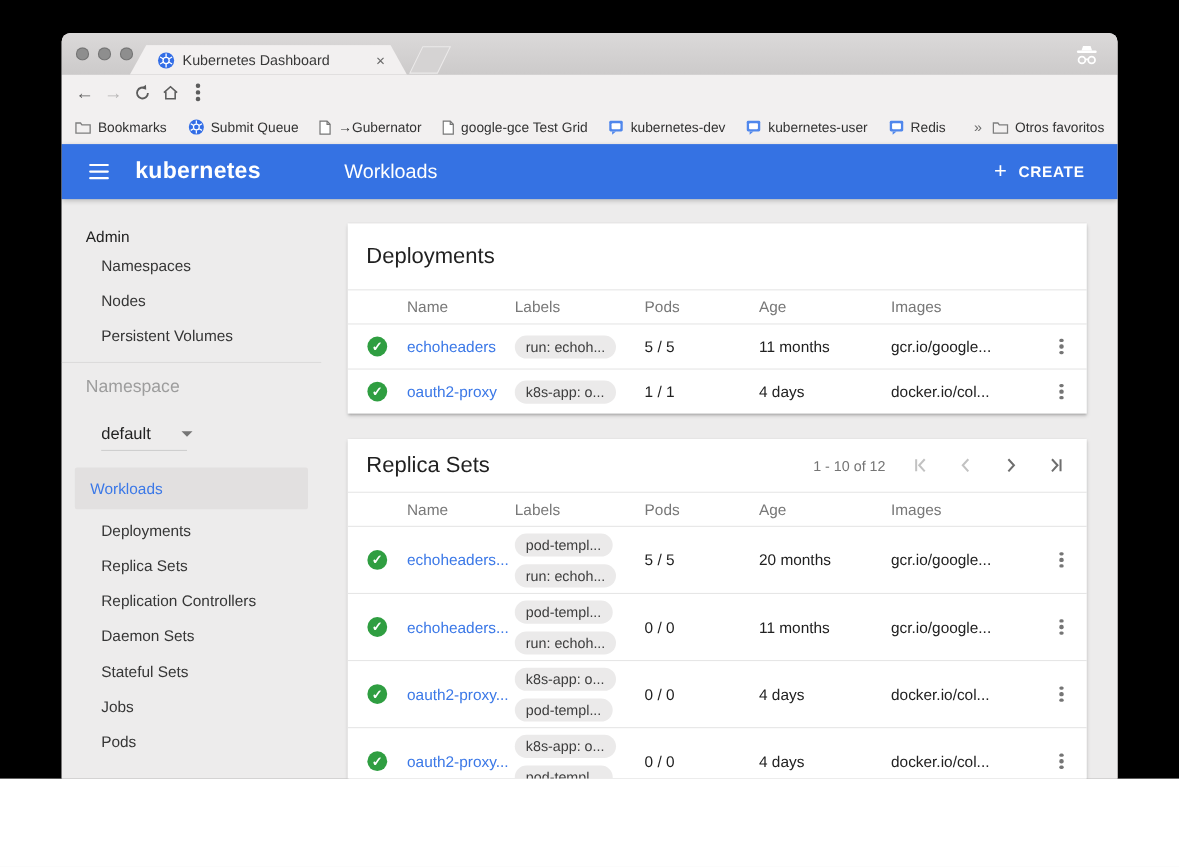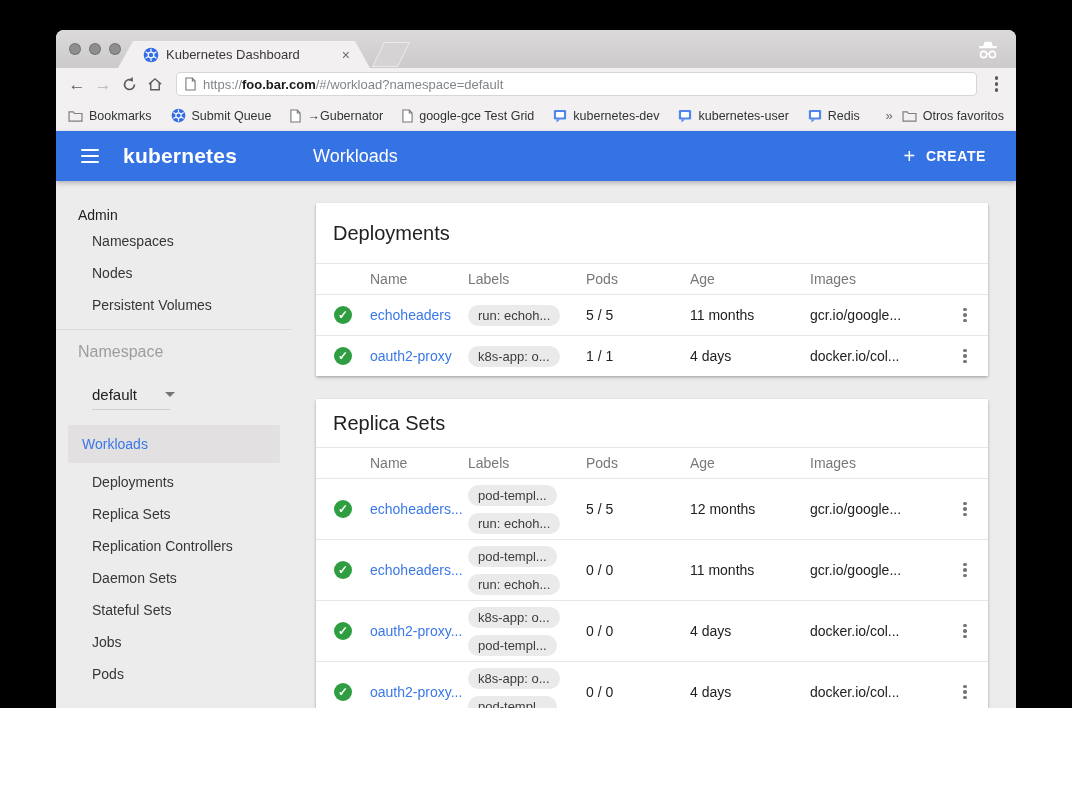--- a/index.html
+++ b/index.html
@@ -149,29 +149,20 @@
             <path d="M19 12a7 7 0 1 1-3-5.7" fill="none" stroke="#5c5c5c" stroke-width="2.4"></path>
             <path d="M16.5 1.5 L16.8 8 L10.8 5.6 Z" fill="#5c5c5c"></path>
           </svg>
       </span>
       <span class="navbtn">
         <svg width="18" height="17" viewBox="0 0 24 24" fill="none" stroke="#5c5c5c" stroke-width="2">
             <path d="M3.5 11.5 L12 4 L20.5 11.5"></path>
             <path d="M6 10 V19.5 H18 V10"></path>
           </svg>
       </span>
-      <div class="omnibox">
-        <span class="bm-icon">
-          <svg width="11" height="14" viewBox="0 0 12 15" fill="#fff" stroke="#767676" stroke-width="1.2">
-              <path d="M1 1 H8 L11 4.2 V14 H1 Z"></path>
-              <path d="M8 1 V4.2 H11" fill="none"></path>
-            </svg>
-        </span>
-        <span><span class="u-dim">https://</span><span class="u-host">foo.bar.com</span><span class="u-dim">/#/workload?namespace=default</span></span>
-      </div>
       <span class="menu-dots">
           <i></i>
           <i></i>
           <i></i>
         </span>
     </div>
 
     <div class="bookbar">
       <span style="display:flex;align-items:center;">
           <span class="bm">
@@ -355,20 +346,45 @@
                     <i></i>
                   </span>
                 </span>
   </div>
             </div>
         </div>
 
         <div class="card card-rs">
           <div class="card-head">
             <span class="card-title">Replica Sets</span>
+            <span class="pager">
+              <span class="pager-range">1 - 10 of 12</span>
+              <span class="pgbtn">
+                <svg width="22" height="22" viewBox="0 0 24 24" fill="none" stroke="#c2c2c2" stroke-width="2">
+                    <line x1="7.5" y1="6" x2="7.5" y2="18"></line>
+                    <path d="M16 6 L10.5 12 L16 18"></path>
+                  </svg>
+              </span>
+              <span class="pgbtn">
+                <svg width="22" height="22" viewBox="0 0 24 24" fill="none" stroke="#c2c2c2" stroke-width="2">
+                    <path d="M14.5 6 L9 12 L14.5 18"></path>
+                  </svg>
+              </span>
+              <span class="pgbtn">
+                <svg width="22" height="22" viewBox="0 0 24 24" fill="none" stroke="#6e6e6e" stroke-width="2">
+                    <path d="M9.5 6 L15 12 L9.5 18"></path>
+                  </svg>
+              </span>
+              <span class="pgbtn">
+                <svg width="22" height="22" viewBox="0 0 24 24" fill="none" stroke="#6e6e6e" stroke-width="2">
+                    <path d="M8 6 L13.5 12 L8 18"></path>
+                    <line x1="16.5" y1="6" x2="16.5" y2="18"></line>
+                  </svg>
+              </span>
+            </span>
           </div>
           <div class="thead">
             <span class="cell"></span>
             <span class="cell" style="color:#787878;">Name</span>
             <span class="cell" style="color:#787878;">Labels</span>
             <span class="cell" style="color:#787878;">Pods</span>
             <span class="cell" style="color:#787878;">Age</span>
             <span class="cell" style="color:#787878;">Images</span>
             <span class="cell"></span>
           </div>
@@ -376,21 +392,21 @@
               <div class="trow">
     <span class="cell c-icon">
                   <span class="okicon">✓</span>
                 </span>
     <a class="cell c-name">echoheaders...</a>
     <span class="cell c-labels">
                   <span class="chip">pod-templ...</span>
                   <span class="chip">run: echoh...</span>
                 </span>
     <span class="cell c-pods">5 / 5</span>
-    <span class="cell c-age">12 months</span>
+    <span class="cell c-age">20 months</span>
     <span class="cell c-images">gcr.io/google...</span>
     <span class="cell c-menu">
                   <span class="row-dots">
                     <i></i>
                     <i></i>
                     <i></i>
                   </span>
                 </span>
   </div>
               <div class="trow">

